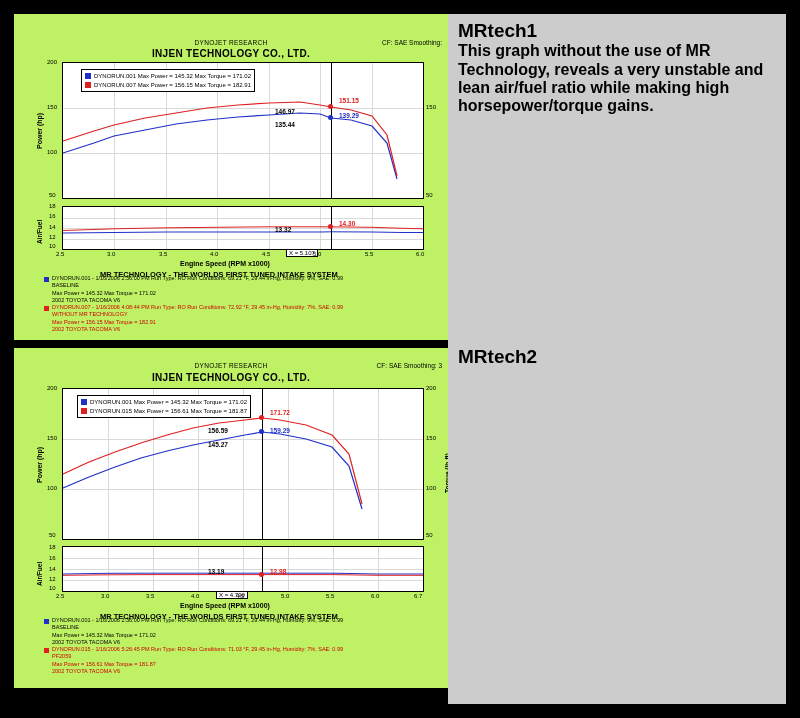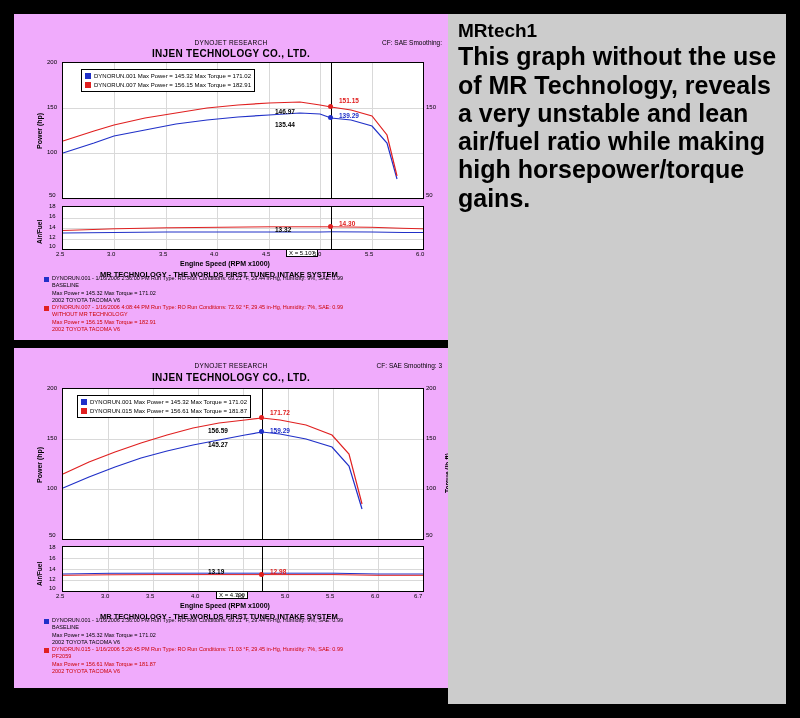--- a/index.html
+++ b/index.html
@@ -12,24 +12,24 @@
   .textpane{background:#cccccc;}
 
   .caption{
     font-family:"Liberation Sans",sans-serif;
     font-weight:bold;
     color:#000;
     line-height:1.13;
     padding:6px 8px 0 10px;
   }
   .caption .ttl{display:block;font-size:19px;margin-bottom:1px;}
-  .caption .body{display:block;font-size:25px;}
+  .caption .body{display:block;font-size:16px;}
 
   
-  .dyno{position:relative;width:100%;height:100%;background:#f0abfc;}
+  .dyno{position:relative;width:100%;height:100%;background:#bef264;}
   .dyno .hdr{position:absolute;left:0;right:0;text-align:center;color:#000;}
   .dyno .hdr1{font-size:6.5px;letter-spacing:.3px;}
   .dyno .hdr2{font-size:10px;font-weight:bold;letter-spacing:.3px;}
   .dyno .smoothing{position:absolute;font-size:6.5px;color:#000;}
 
   .plotbox{position:absolute;border:1px solid #000;background:#fff;}
   .gridline{position:absolute;background:#d9d9d9;}
   .gridline.v{width:1px;}
   .gridline.h{height:1px;}
   .axlabel{position:absolute;font-size:6px;color:#000;}
@@ -279,16 +279,17 @@
         <div>DYNORUN.015 - 1/16/2006 5:26:45 PM  Run Type: RO  Run Conditions: 71.03 °F, 29.45 in-Hg, Humidity: 7%, SAE: 0.99</div>
         <div>PF2059</div>
         <div>Max Power = 156.61  Max Torque = 181.87</div>
         <div>2002 TOYOTA TACOMA V6</div>
       </div>
     </div>
   </div>
 
   <div class="block textpane" style="left:448px;top:340px;width:338px;height:364px;">
     <div class="caption">
+      <span class="ttl">MRtech2</span>
     </div>
   </div>
 
 </div>
 
 </body></html>

